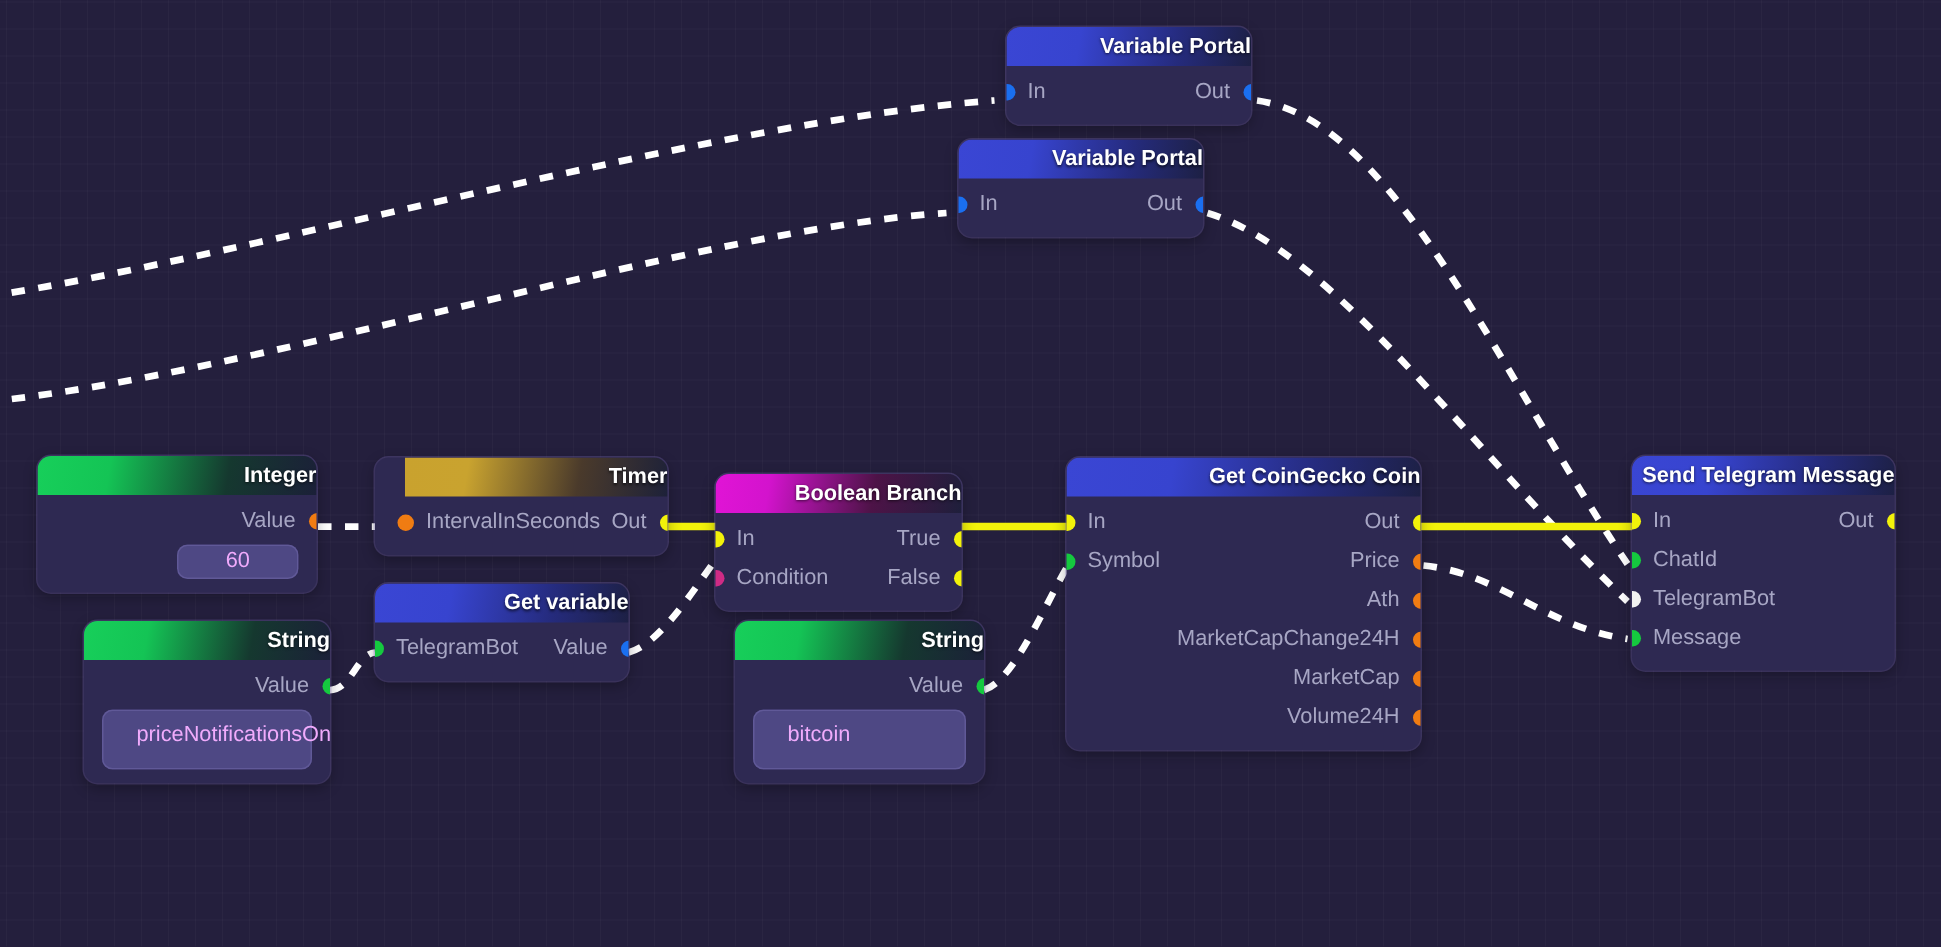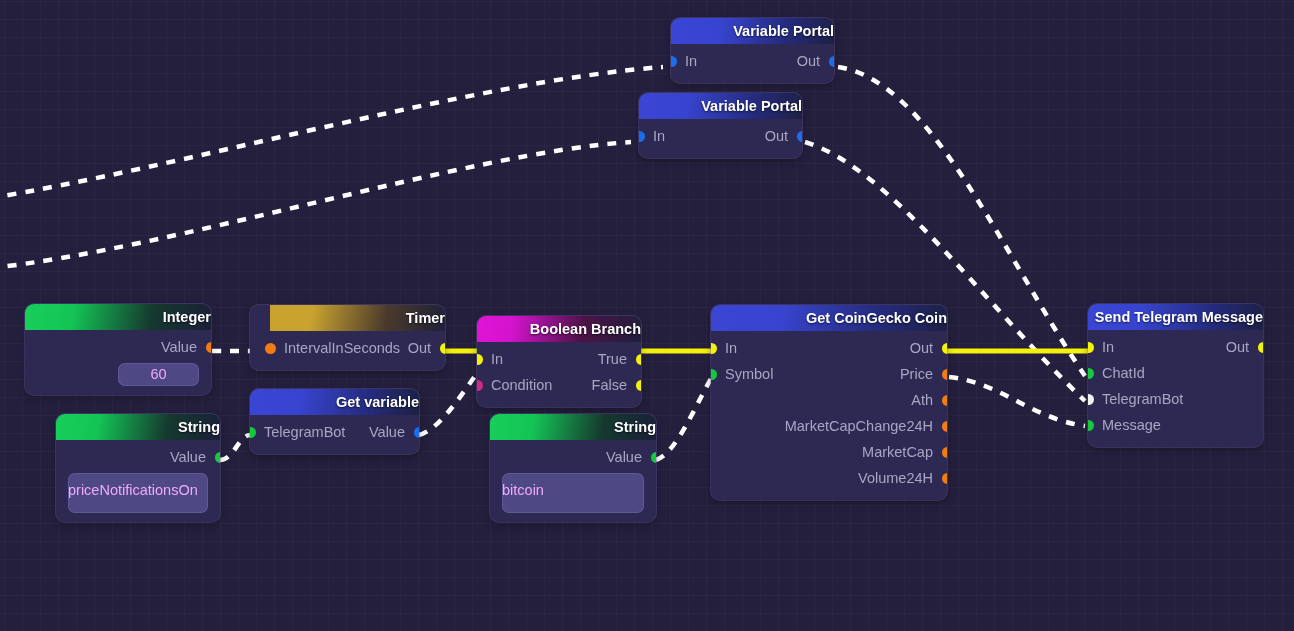--- a/index.html
+++ b/index.html
@@ -82,21 +82,21 @@
   .s-white  { background: #f2f2f2; }
   .valbox {
     margin: 3px 12px 0 12px;
     background: #4e4884;
     border-radius: 7px;
     color: #f0abfc;
     font-size: 14.5px;
     box-shadow: inset 0 0 0 1px rgba(150,140,210,0.25);
   }
   .valbox.center { text-align: center; height: 23px; line-height: 23px; }
-  .valbox.tall   { text-align: left; height: 40px; line-height: 18px; padding: 8px 10px 0 0; box-sizing: border-box; }
+  .valbox.tall   { text-align: left; height: 40px; line-height: 18px; padding: 8px 10px 0 23px; box-sizing: border-box; }
 </style>
 </head>
 <body>
 
 <div id="canvas">
 
   <svg id="wires">
 
     <path d="M -10,198 C 170,170 480,80 663,67" stroke="#ffffff" stroke-width="4.5" fill="none" stroke-dasharray="9 9" stroke-linecap="butt"></path>
     <path d="M -10,268 C 170,250 470,152 631,142" stroke="#ffffff" stroke-width="4.5" fill="none" stroke-dasharray="9 9" stroke-linecap="butt"></path>

